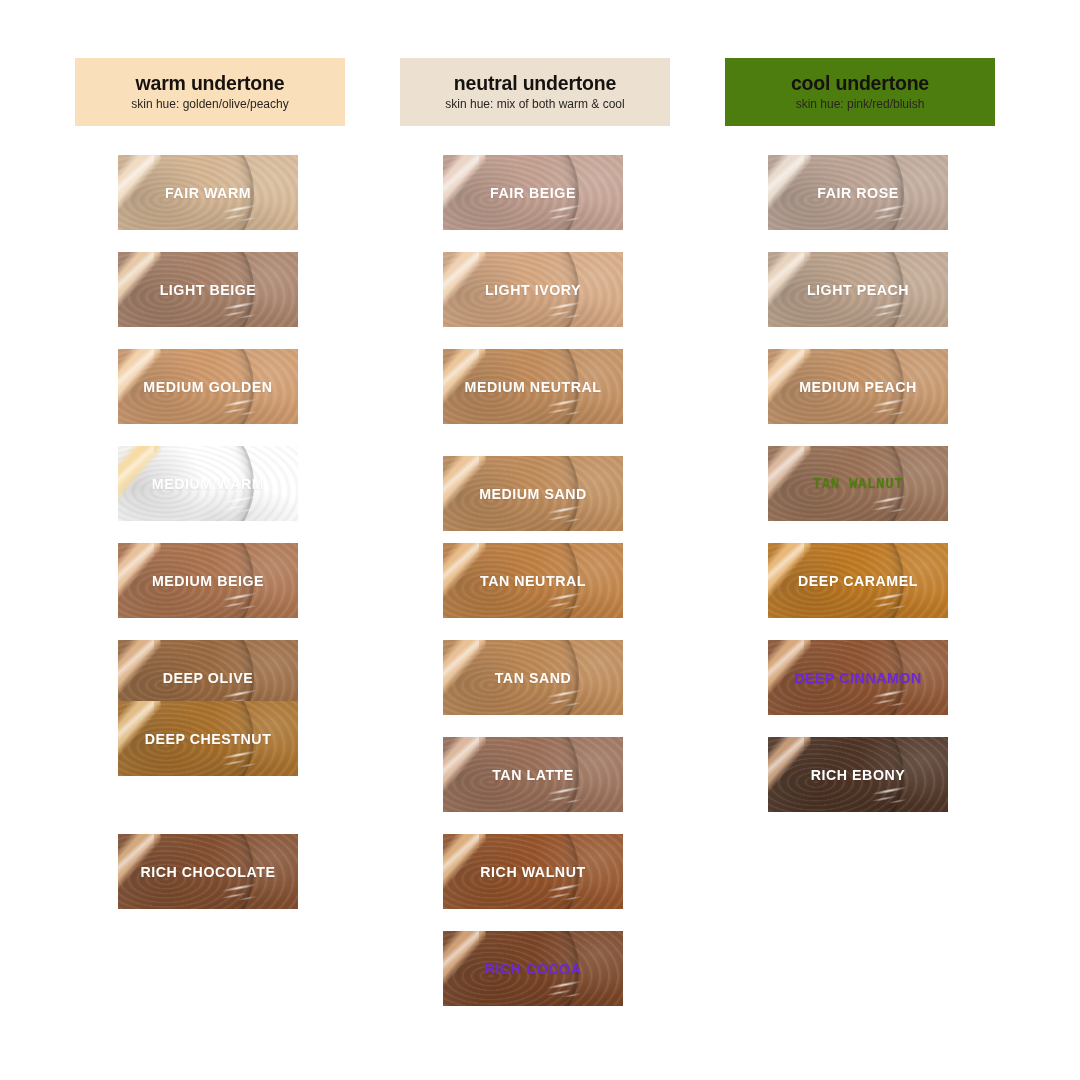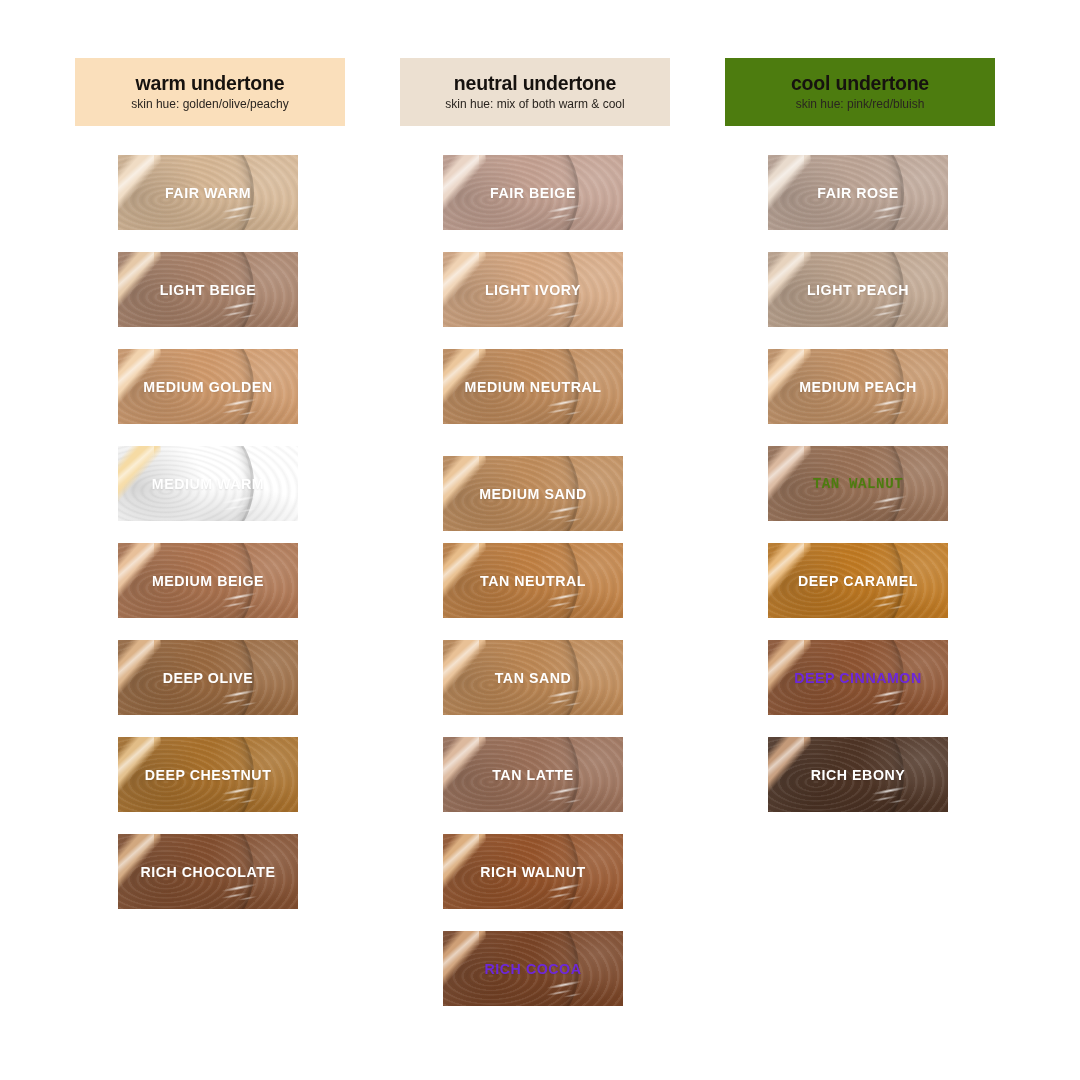--- a/index.html
+++ b/index.html
@@ -246,21 +246,21 @@
           <div class="swatch" style="top: 640px; --base: #9a6a41; --streak: #dcb389;">
             <div class="paint"></div>
             <div class="rings"></div>
             <div class="shade"></div>
             <div class="crescent"></div>
             <div class="streak"></div>
             <div class="streak2"></div>
             <div class="flick"></div>
             <div class="label" style="color: rgb(255, 255, 255);">DEEP OLIVE</div>
           </div>
-          <div class="swatch" style="top: 737px; --base: #a9712c; --streak: #e2bd87;">
+          <div class="swatch" style="top: 701px; --base: #a9712c; --streak: #e2bd87;">
             <div class="paint"></div>
             <div class="rings"></div>
             <div class="shade"></div>
             <div class="crescent"></div>
             <div class="streak"></div>
             <div class="streak2"></div>
             <div class="flick"></div>
             <div class="label" style="color: rgb(255, 255, 255);">DEEP CHESTNUT</div>
           </div>
           <div class="swatch" style="top: 834px; justify-content: center; --base: #834f30; --streak: #d2a87f;">

